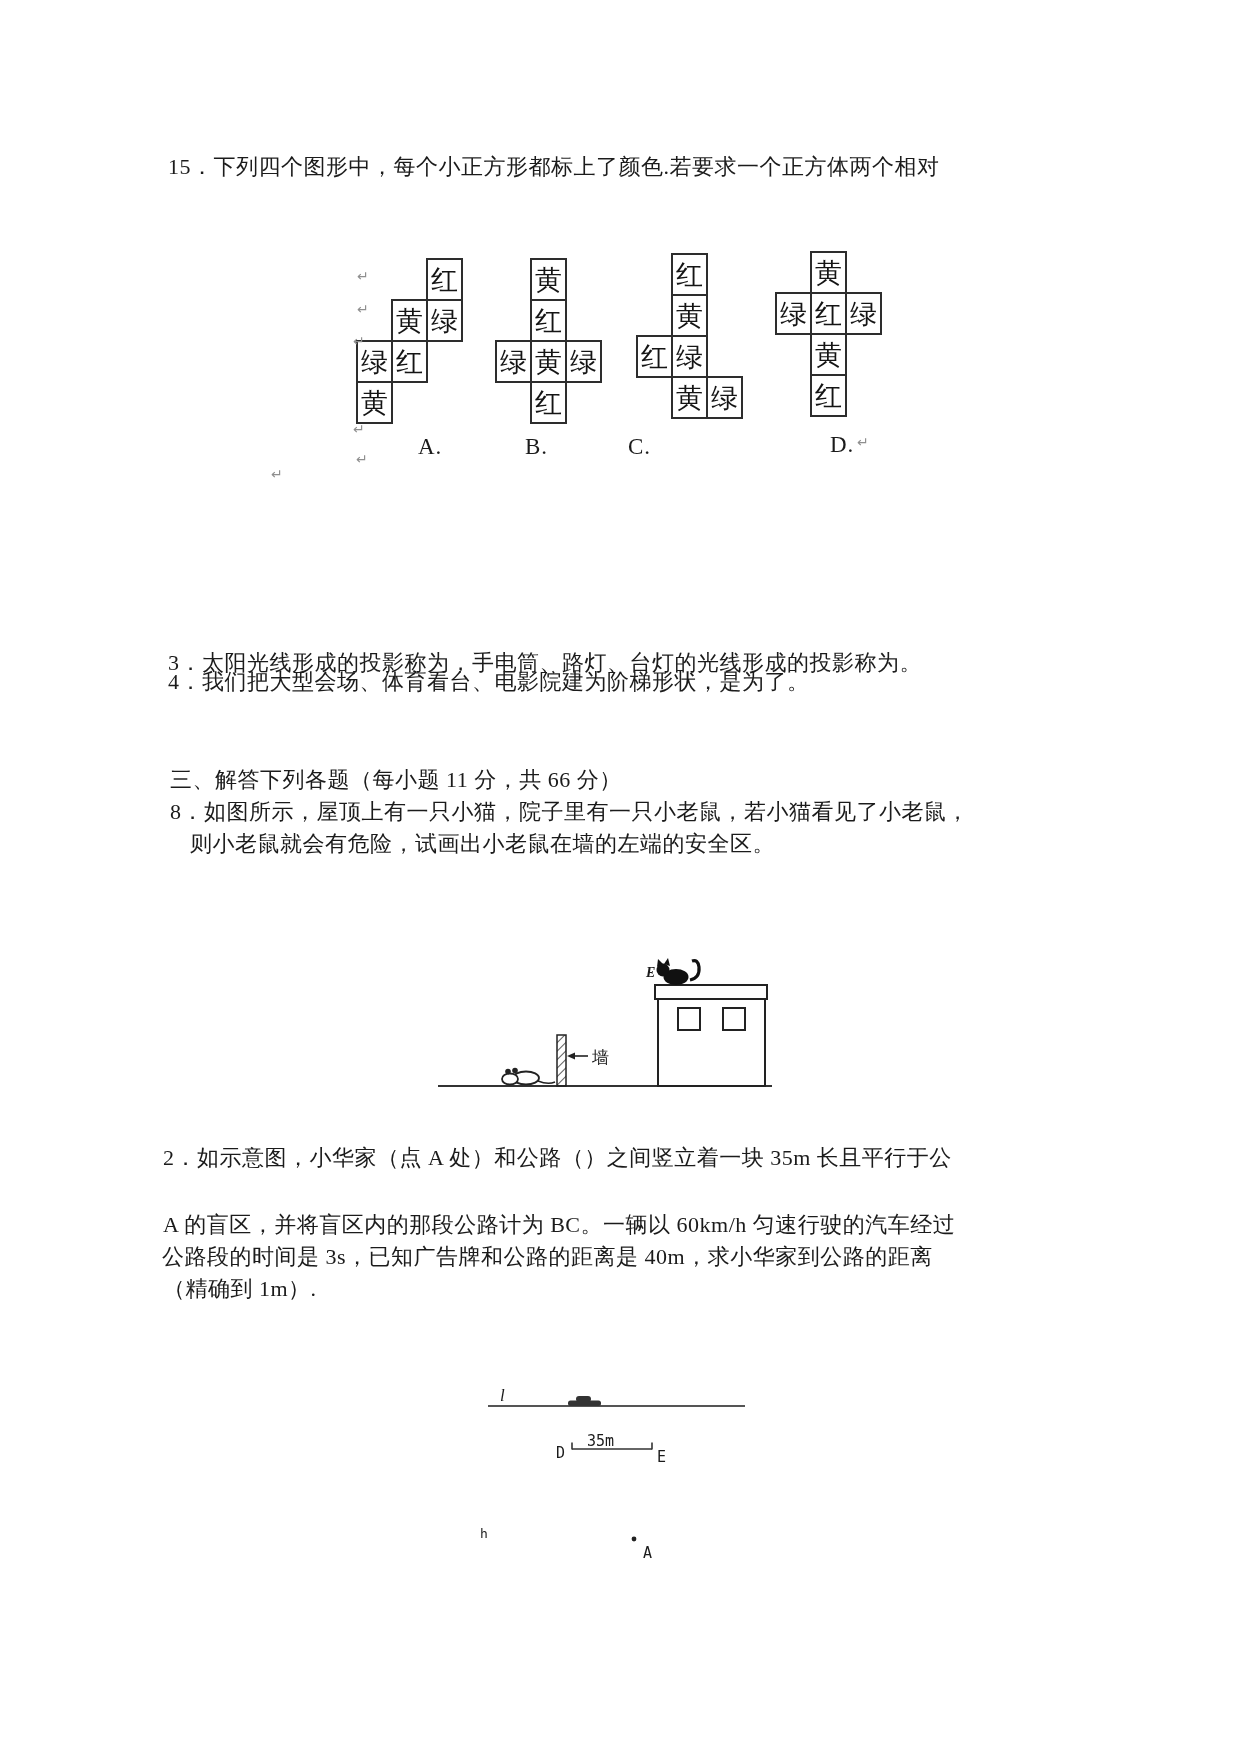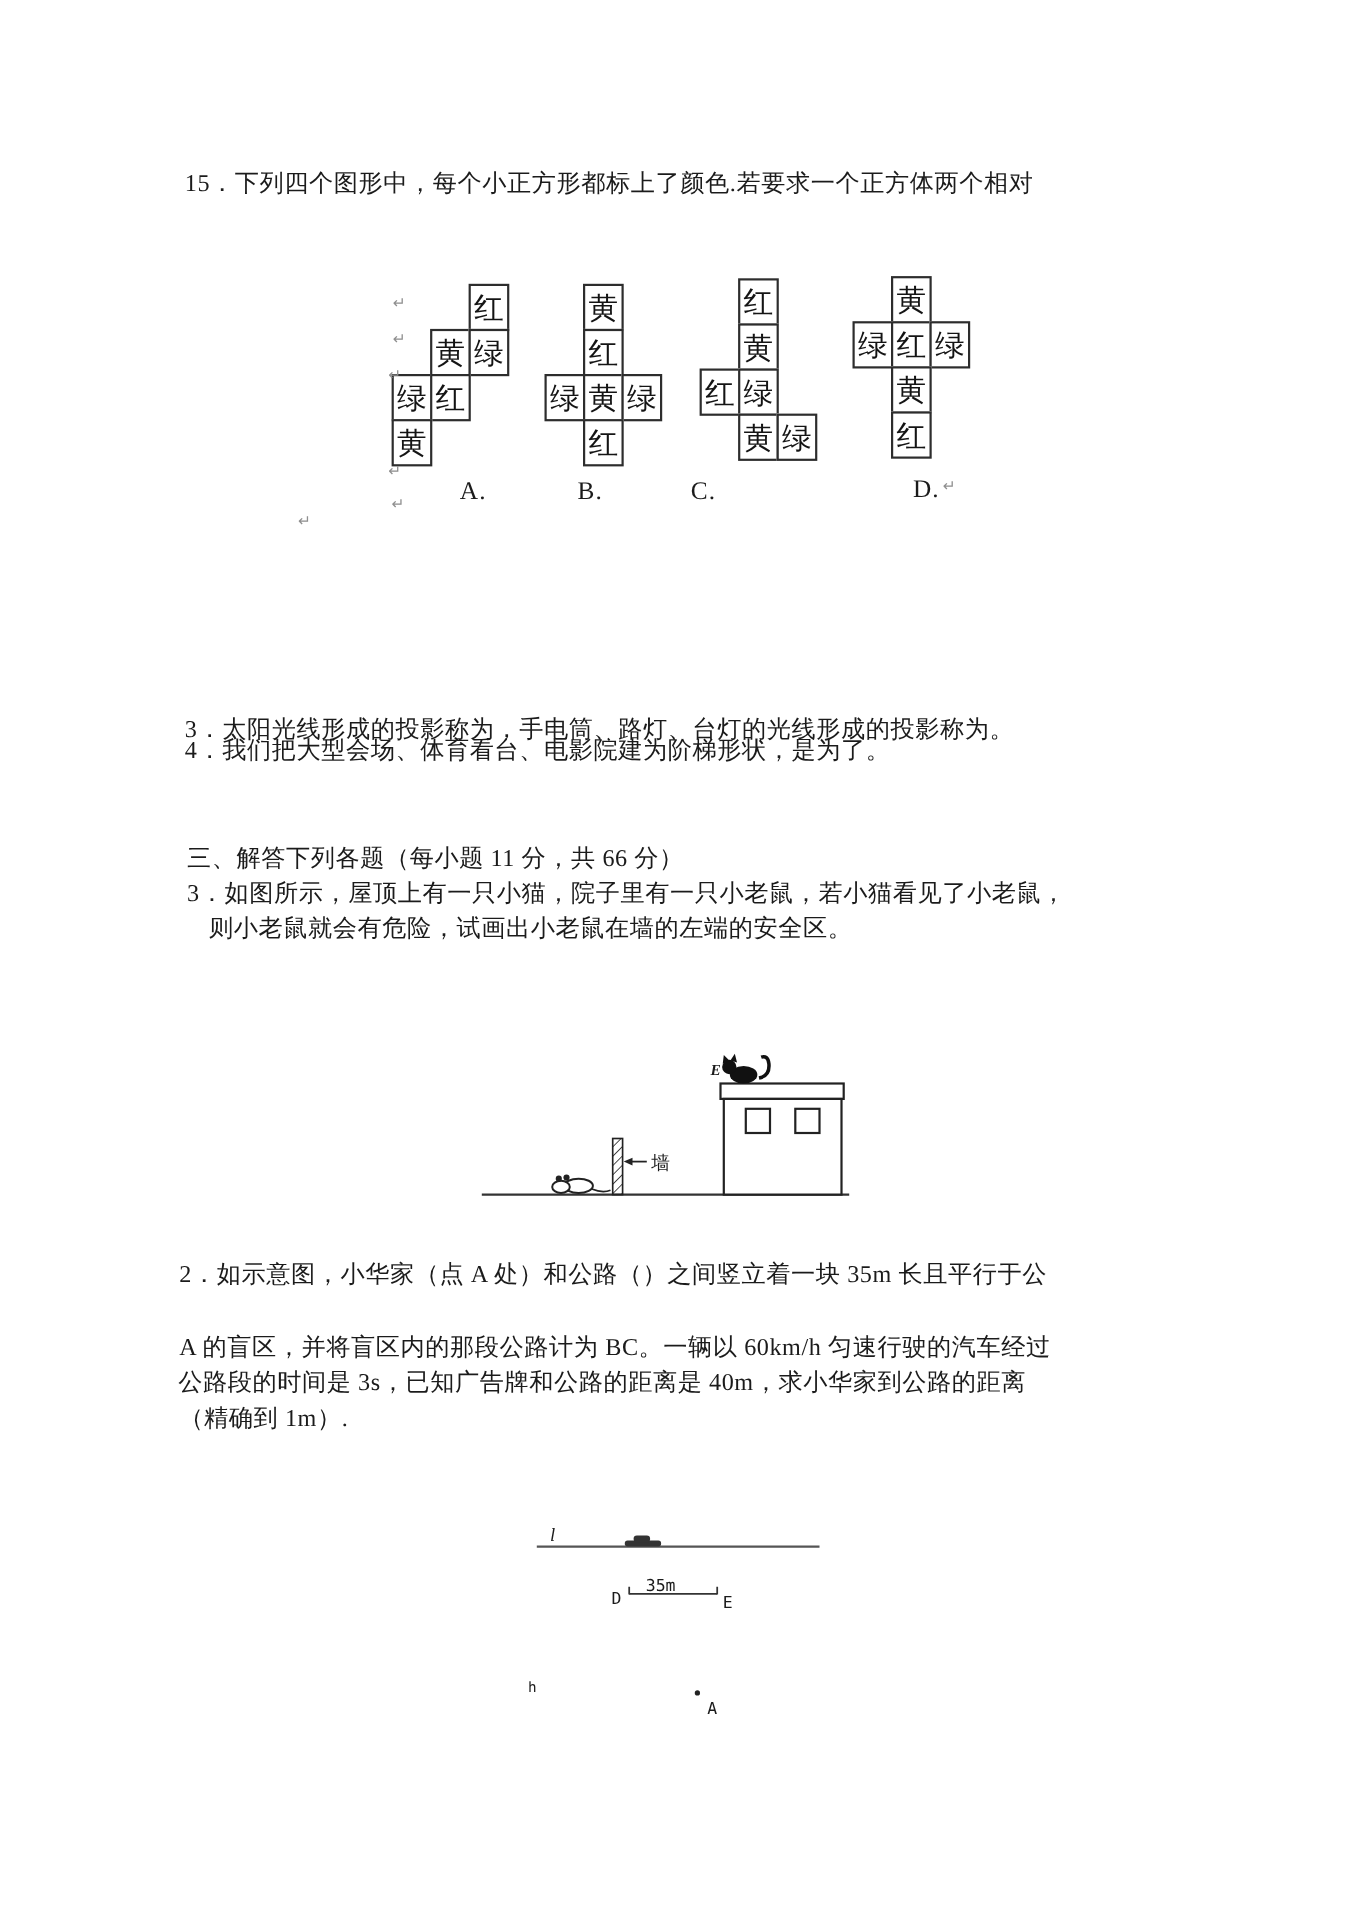--- a/index.html
+++ b/index.html
@@ -65,21 +65,21 @@
       <span class="pilcrow" style="left: 353px; top: 421px;">↵</span>
       <span class="pilcrow" style="left: 356px; top: 451px;">↵</span>
       <span class="pilcrow" style="left: 271px; top: 466px;">↵</span>
       <span class="pilcrow" style="left: 857px; top: 434px;">↵</span>
     </div>
 
   <div class="tl" style="left:168px;top:601px;margin-top:48px;">3．太阳光线形成的投影称为，手电筒、路灯、台灯的光线形成的投影称为。</div>
   <div class="tl" style="left:168px;top:668px;">4．我们把大型会场、体育看台、电影院建为阶梯形状，是为了。</div>
 
   <div class="tl" style="left:170px;top:766px;">三、解答下列各题（每小题 11 分，共 66 分）</div>
-  <div class="tl" style="left:170px;top:798px;">3．如图所示，屋顶上有一只小猫，院子里有一只小老鼠，若小猫看见了小老鼠，</div>
+  <div class="tl" style="left:170px;top:798px;">8．如图所示，屋顶上有一只小猫，院子里有一只小老鼠，若小猫看见了小老鼠，</div>
   <div class="tl" style="left:148px;top:830px;margin-left:42px;">则小老鼠就会有危险，试画出小老鼠在墙的左端的安全区。</div>
 
   <svg class="fig-svg" style="left:420px;top:950px;" width="370" height="150" viewBox="0 0 370 150">
     <defs>
       <pattern id="hatch" width="6" height="6" patternUnits="userSpaceOnUse" patternTransform="rotate(45)">
         <line x1="0" y1="0" x2="0" y2="6" stroke="#333333" stroke-width="1.6"></line>
       </pattern>
     </defs>
 
     <line x1="18" y1="136" x2="352" y2="136" stroke="#333333" stroke-width="2"></line>

